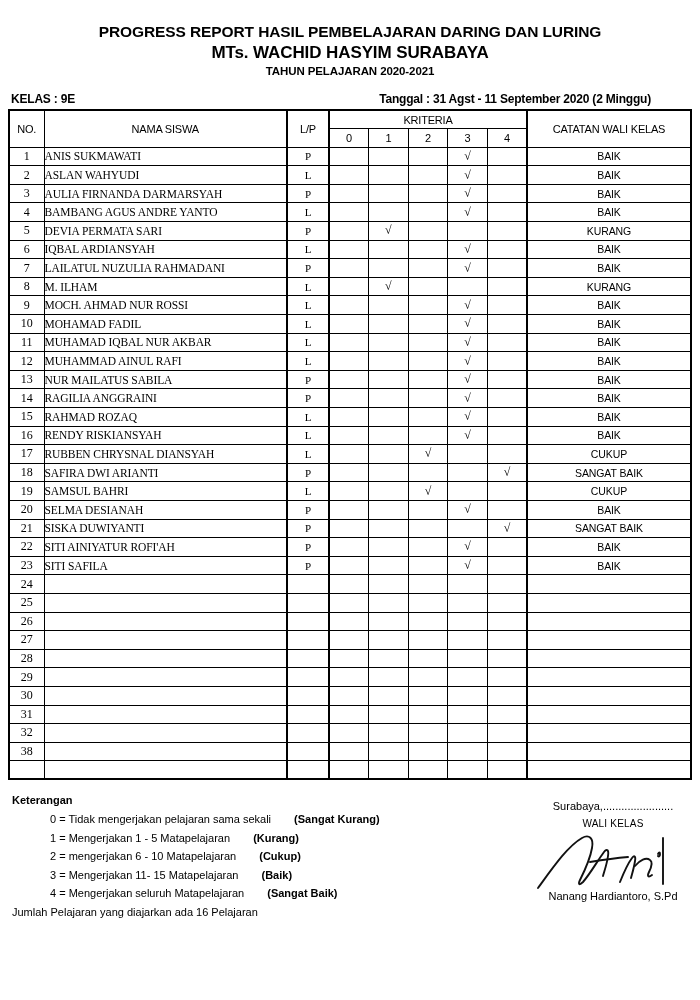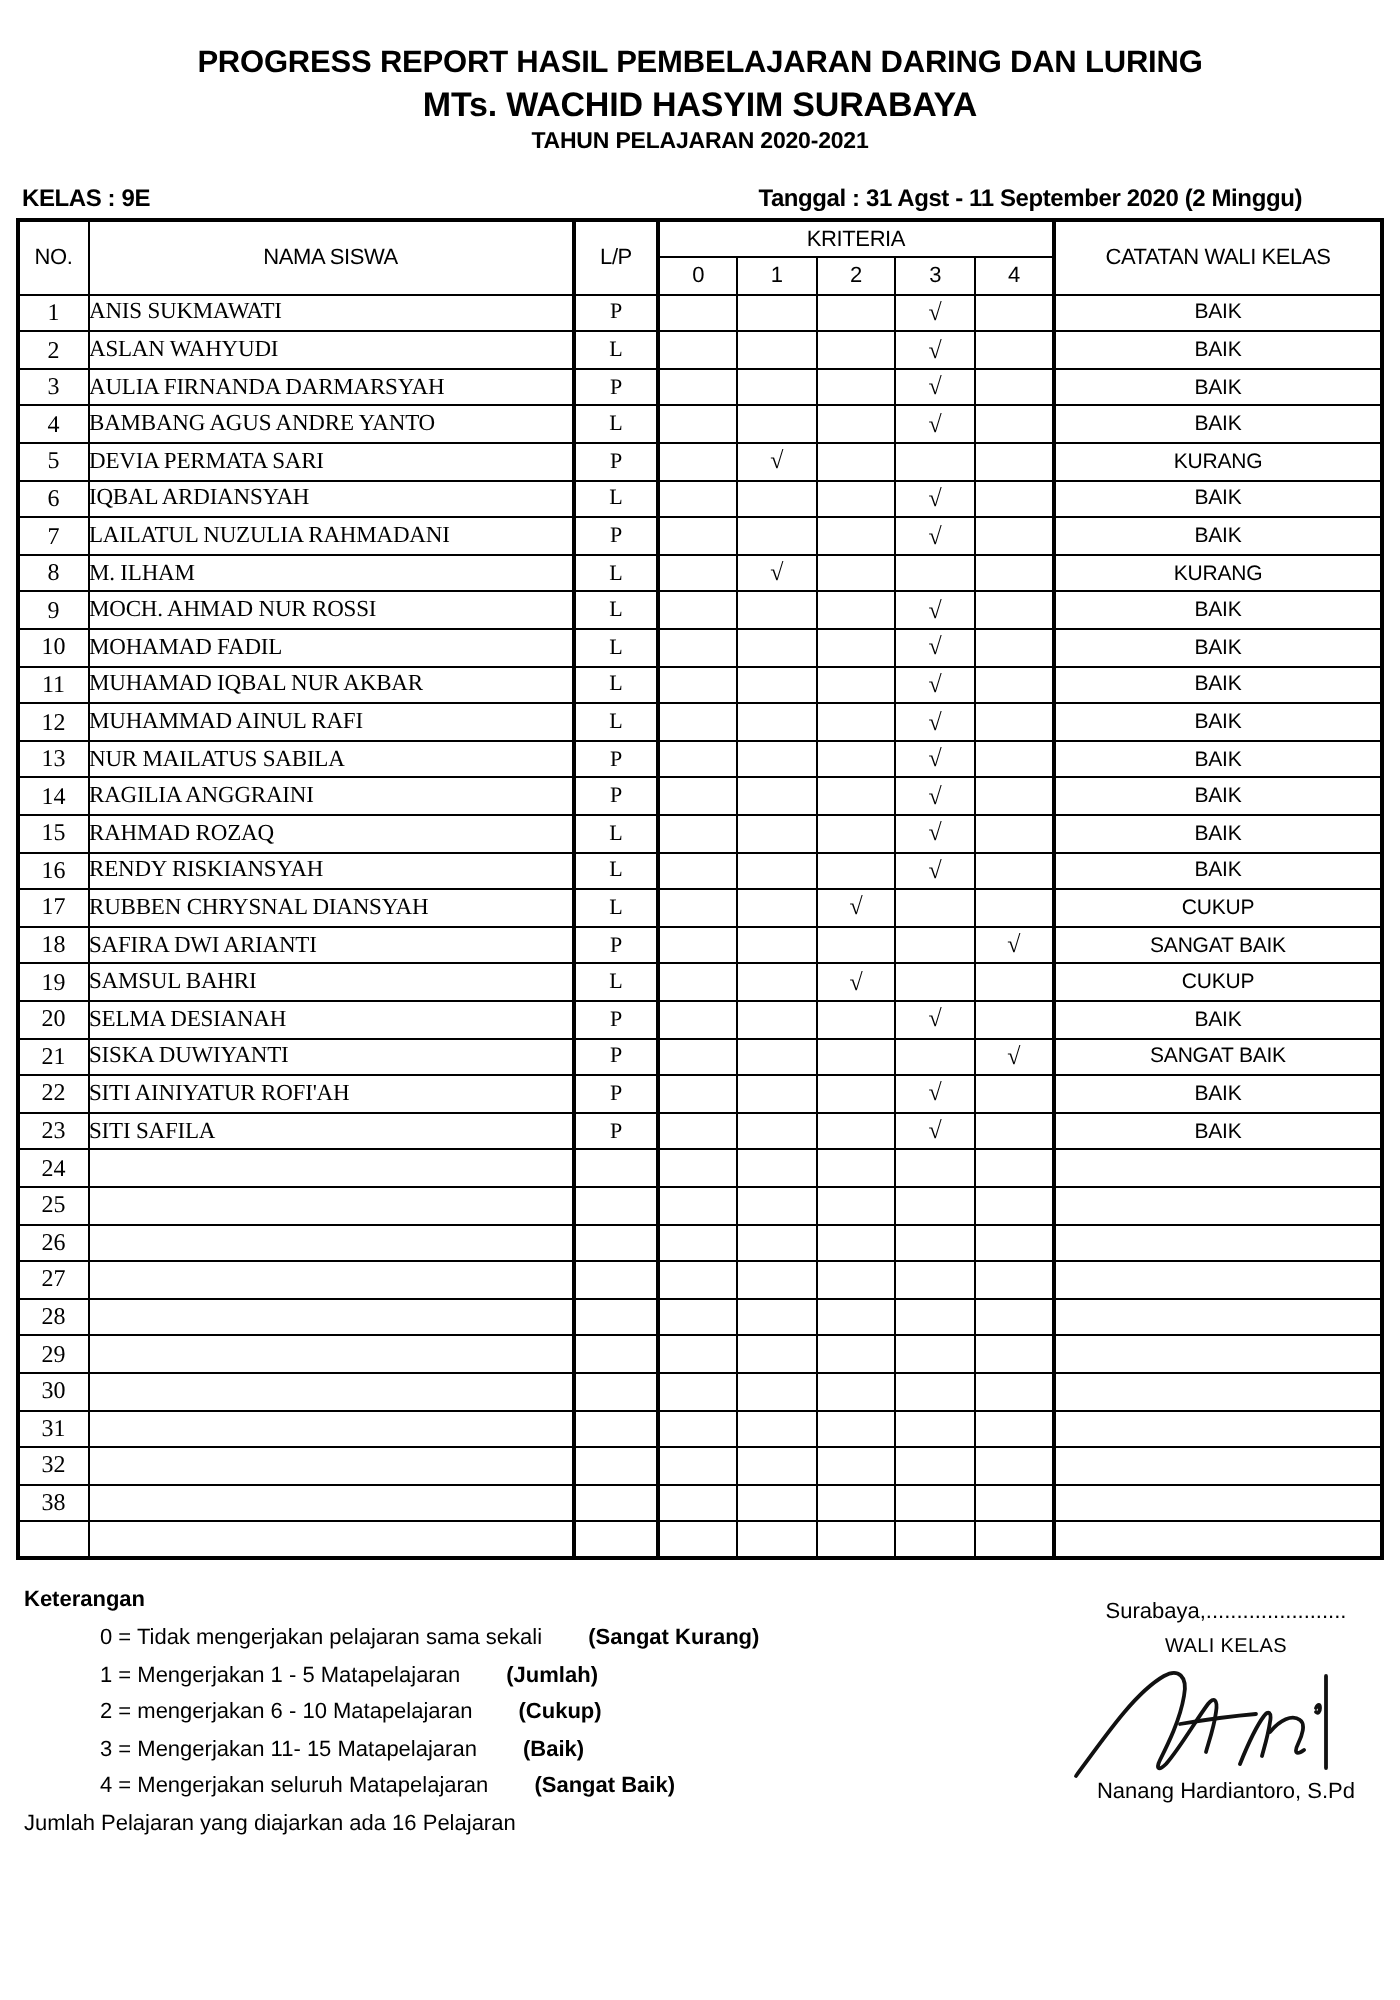--- a/index.html
+++ b/index.html
@@ -510,21 +510,21 @@
         </tr>
       </tbody>
   </table>
 
   <div class="footer">
 
     <div class="legend">
       <div class="legend-title">Keterangan</div>
       <div id="legend-items">
           <div class="legend-item"><span>0 = Tidak mengerjakan pelajaran sama sekali </span><b>(Sangat Kurang)</b></div>
-          <div class="legend-item"><span>1 = Mengerjakan 1 - 5 Matapelajaran </span><b>(Jumlah)</b></div>
+          <div class="legend-item"><span>1 = Mengerjakan 1 - 5 Matapelajaran </span><b>(Kurang)</b></div>
           <div class="legend-item"><span>2 = mengerjakan 6 -  10  Matapelajaran </span><b>(Cukup)</b></div>
           <div class="legend-item"><span>3 = Mengerjakan 11- 15 Matapelajaran </span><b>(Baik)</b></div>
           <div class="legend-item"><span>4 = Mengerjakan seluruh Matapelajaran </span><b>(Sangat Baik)</b></div>
         </div>
       <div class="legend-total">Jumlah Pelajaran yang diajarkan ada 16 Pelajaran</div>
     </div>
 
     <div class="sign">
       <div class="sign-place">Surabaya,.......................</div>
       <div class="sign-role">WALI KELAS</div>

